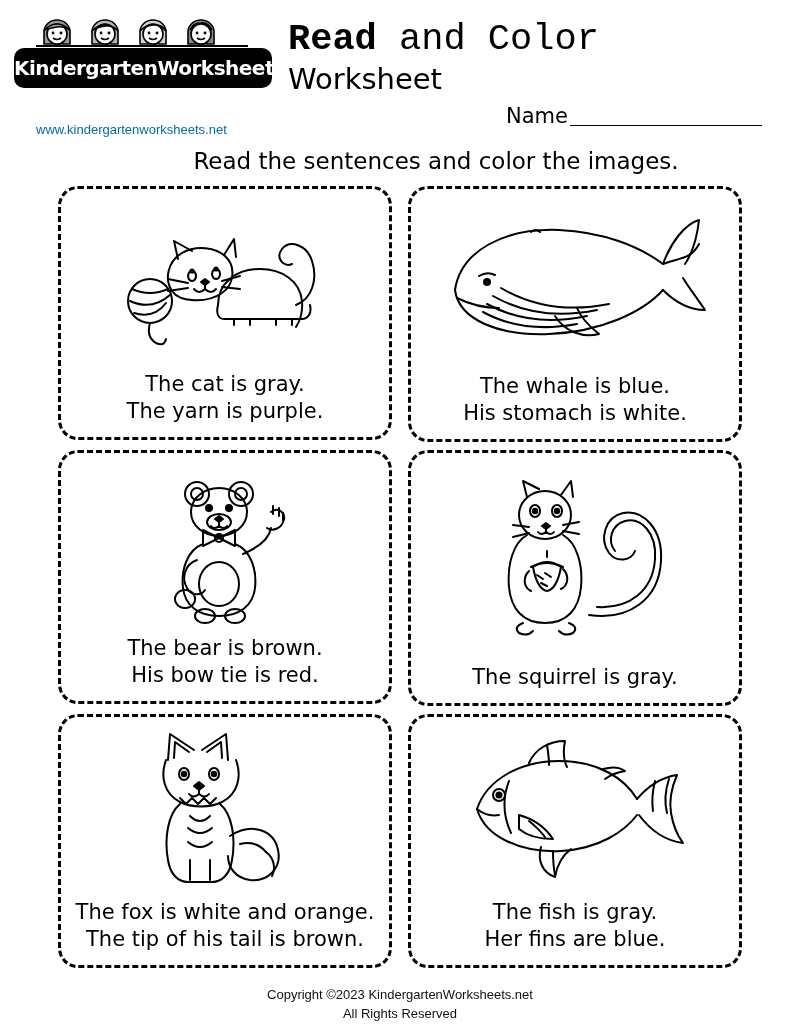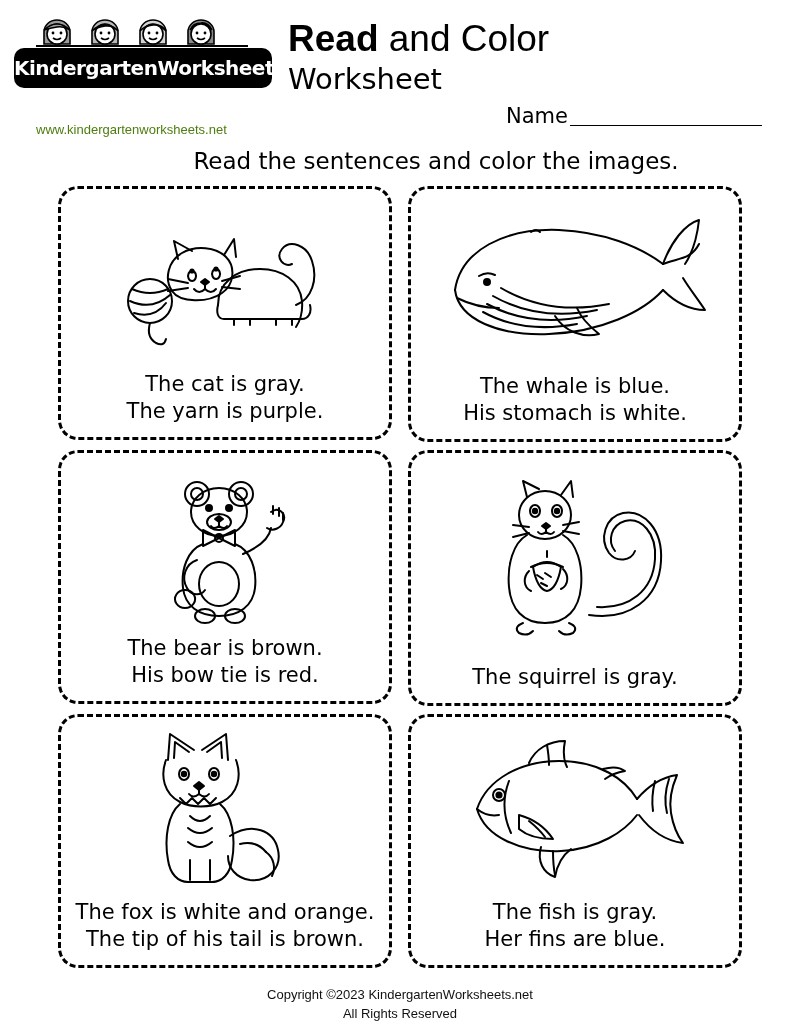--- a/index.html
+++ b/index.html
@@ -62,33 +62,33 @@
     font-family: "DejaVu Sans", sans-serif;
     white-space: nowrap;
   }
   .logo-text b { font-weight: bold; }
   .logo-text .thin { font-weight: normal; }
   .logo-url {
     position: absolute;
     left: 22px;
     top: 112px;
     font-size: 13px;
-    color: #4d7c0f;
+    color: #0369a1;
     font-family: "Liberation Sans", sans-serif;
   }
 
   .title-block {
     position: absolute;
     left: 288px;
     top: 18px;
   }
   .title-main {
     font-size: 37px;
     line-height: 42px;
-    font-family: Liberation Sans, sans-serif;
+    font-family: Liberation Mono, monospace;
     white-space: nowrap;
   }
   .title-main .b { font-weight: bold; }
   .title-main .n { font-weight: normal; }
   .title-sub {
     font-size: 29px;
     line-height: 34px;
     margin-top: 2px;
     font-family: "DejaVu Sans", sans-serif;
   }

